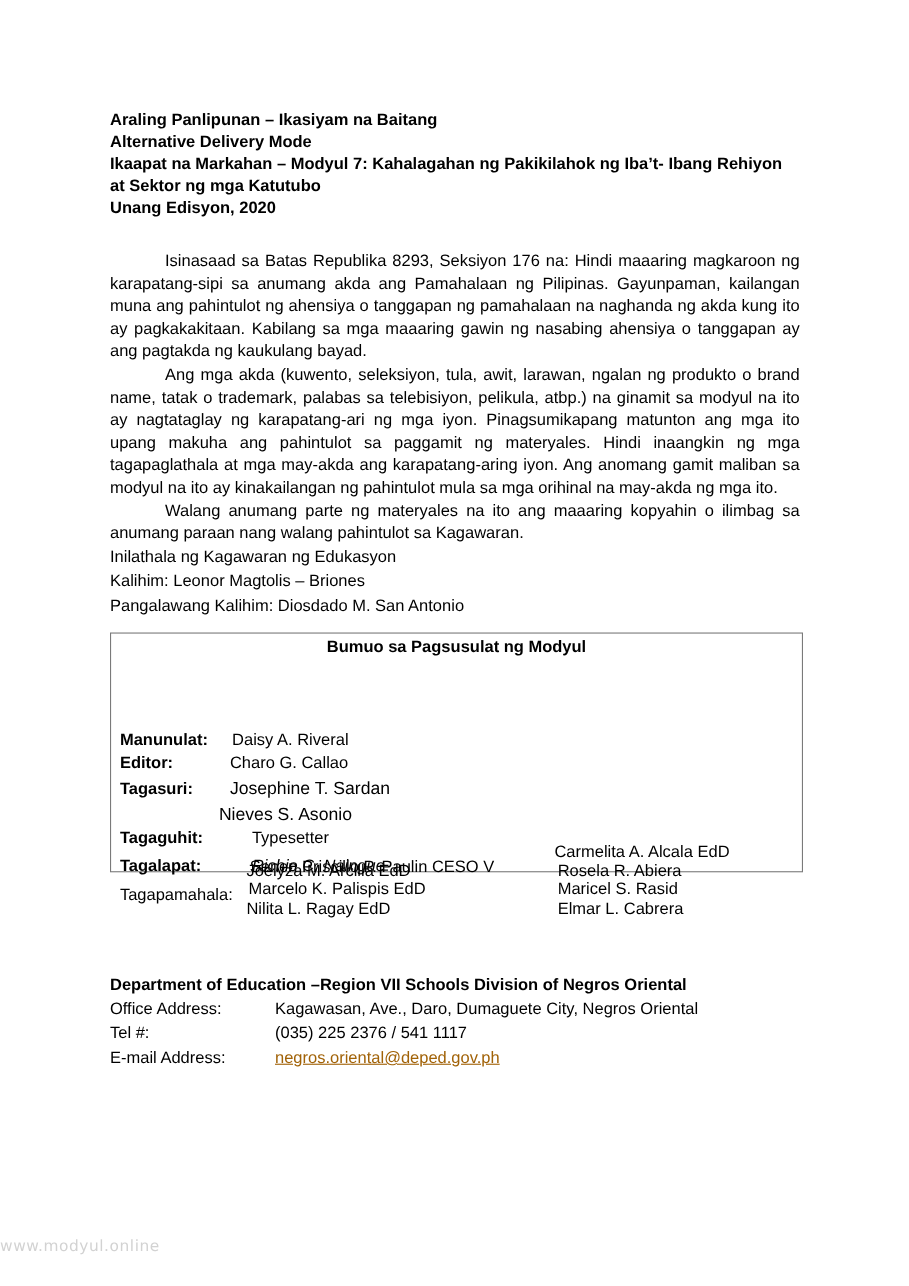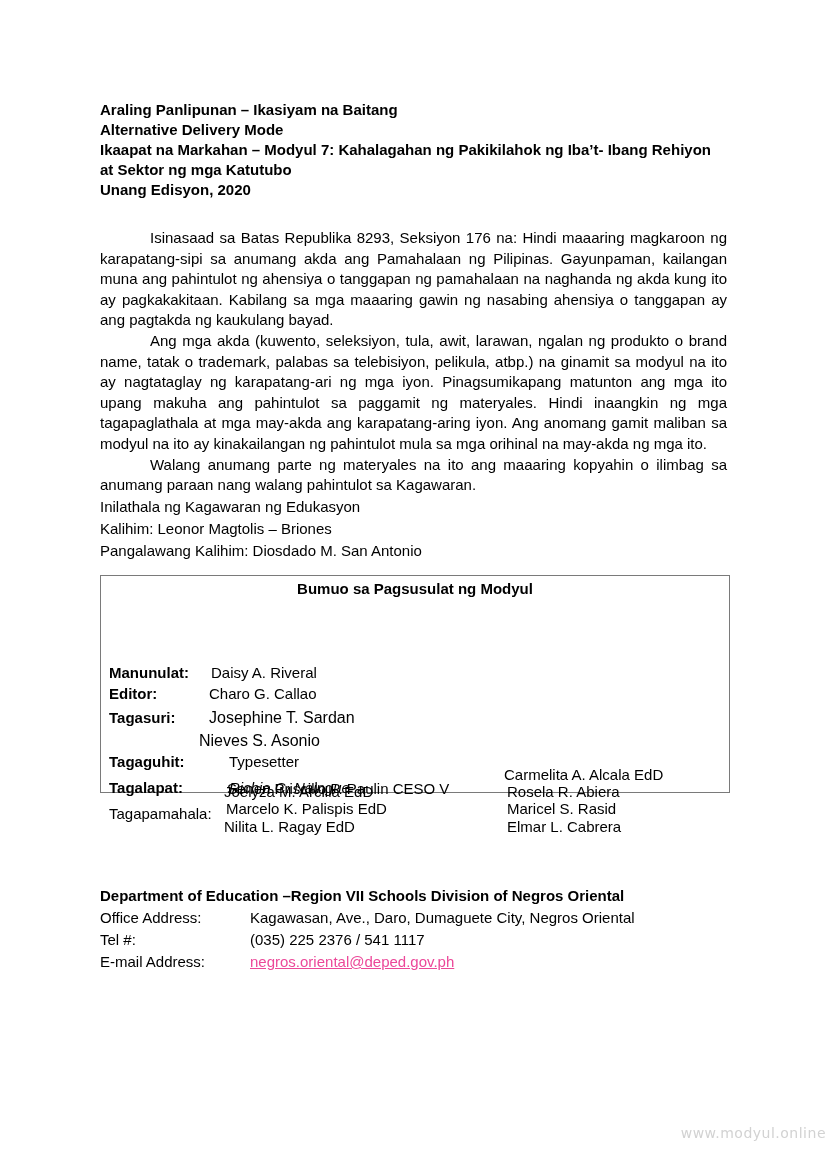--- a/index.html
+++ b/index.html
@@ -28,21 +28,21 @@
 
   .mgr { position: absolute; font-size: 15px; white-space: nowrap; line-height: 17.5px; }
 
   .footer-block { position: absolute; left: 100px; top: 885px; width: 640px; }
   .footer-bold { font-weight: bold; font-size: 15px; line-height: 22px; height: 22px; white-space: nowrap; }
   .contact-row { font-size: 15px; line-height: 22px; height: 22px; position: relative; white-space: nowrap; }
   .contact-value { position: absolute; left: 150px; top: 0; }
   .email-link { color: #1565c0; text-decoration: underline; }
 
   .watermark {
-    position: absolute; left: 0; width: 826px; top: 1125px; text-align: right;
+    position: absolute; left: 0; width: 826px; top: 1125px; text-align: left;
     font-family: "DejaVu Sans", sans-serif; font-size: 14px; color: #d2d2d2; letter-spacing: 0.5px;
   }
 </style>
 </head>
 <body>
 
 <div class="page">
 
   <div class="header-block">
     <div>Araling Panlipunan – Ikasiyam na Baitang</div>
@@ -106,18 +106,18 @@
     <div class="contact-row">
       <span>Office Address:</span>
       <span class="contact-value">Kagawasan, Ave., Daro, Dumaguete City, Negros Oriental</span>
     </div>
     <div class="contact-row">
       <span>Tel #:</span>
       <span class="contact-value">(035) 225 2376 / 541 1117</span>
     </div>
     <div class="contact-row">
       <span>E-mail Address:</span>
-      <a class="contact-value email-link" style="color: #ec4899;">negros.oriental@deped.gov.ph</a>
+      <a class="contact-value email-link" style="color: #a16207;">negros.oriental@deped.gov.ph</a>
     </div>
   </div>
 
   <div class="watermark">www.modyul.online</div>
 </div>
 
 </body></html>

